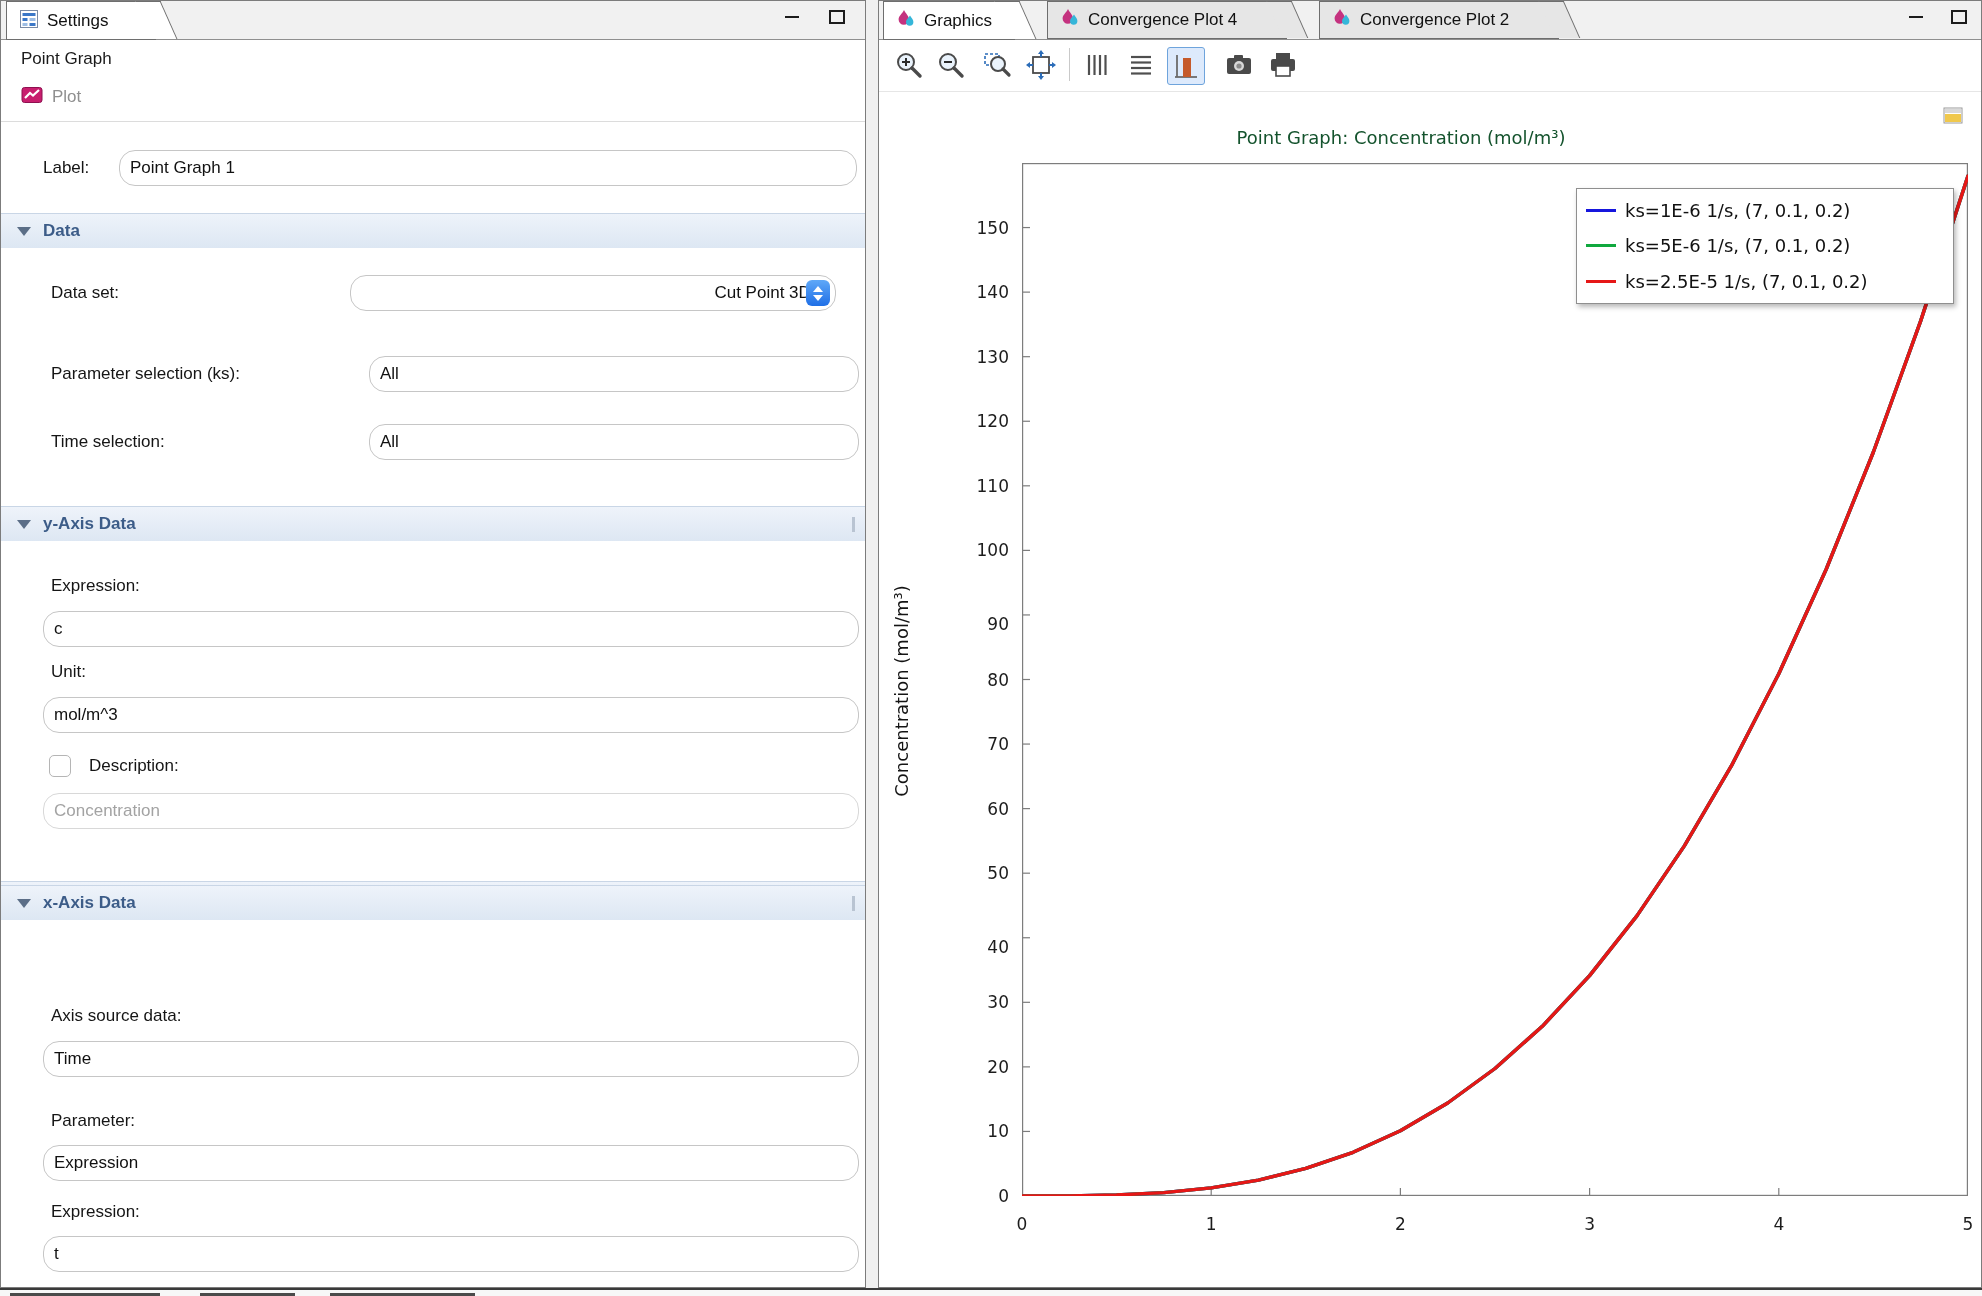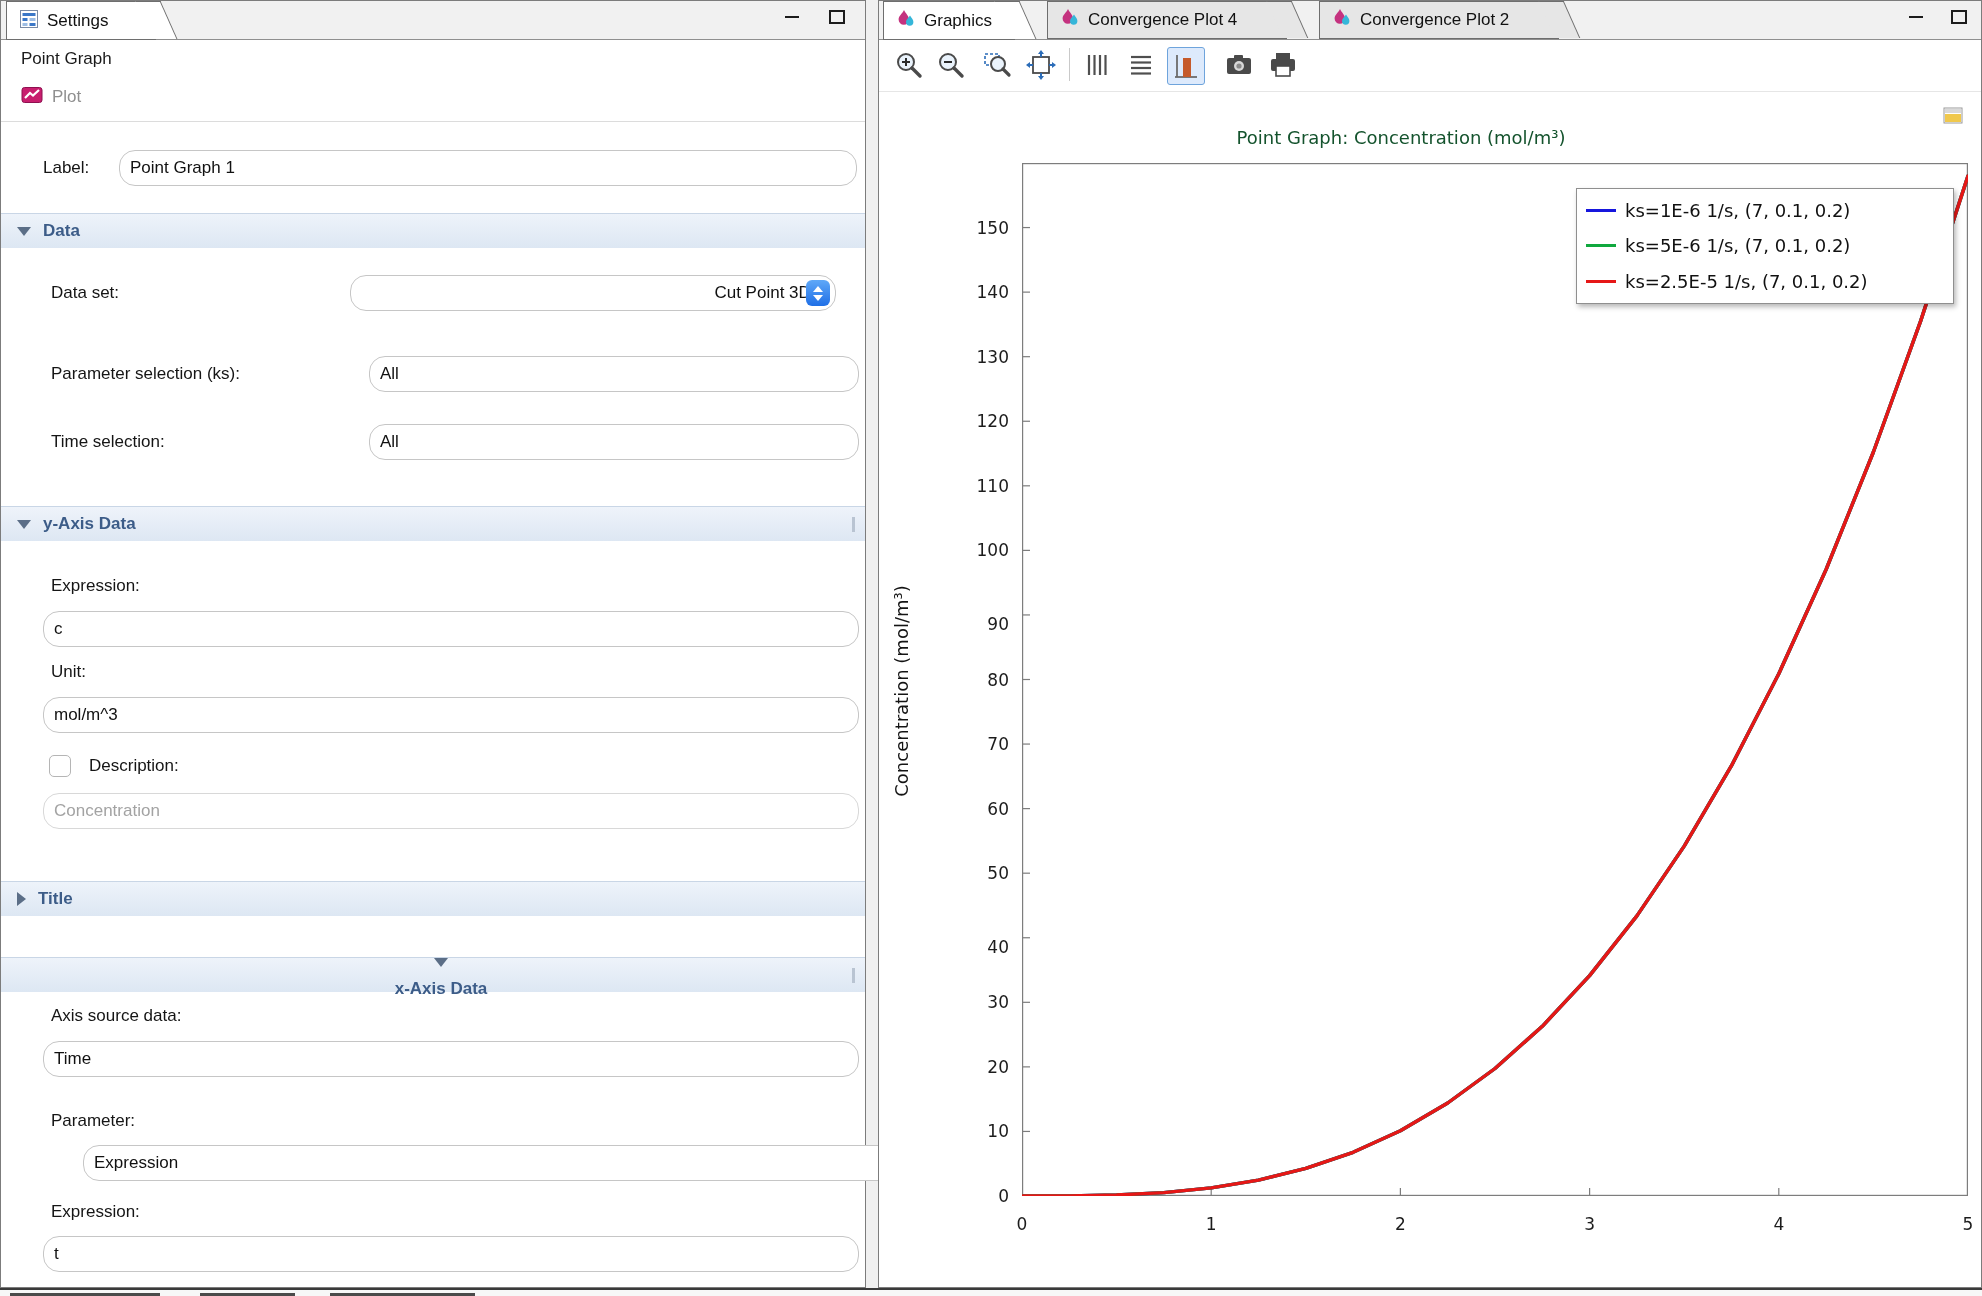--- a/index.html
+++ b/index.html
@@ -136,31 +136,31 @@
   <label class="flabel" style="left:88px;top:754px;">Description:</label>
   <div class="field disabled" style="left:42px;top:792px;width:816px;">
     <span>Concentration</span>
   </div>
 
   <div class="sect" style="top:880px;">
     <span class="tri right"></span>
     <span class="sect-label">Title</span>
   </div>
 
-  <div class="sect" style="top:956px;flex-direction:column;">
+  <div class="sect" style="top:884px;">
     <span class="tri down"></span>
     <span class="sect-label">x-Axis Data</span>
     <span class="sect-handle"></span>
   </div>
   <label class="flabel" style="left:50px;top:1004px;">Axis source data:</label>
   <div class="field" style="left:42px;top:1040px;width:816px;padding-left:10px;">
     <span>Time</span>
   </div>
   <label class="flabel" style="left:50px;top:1109px;">Parameter:</label>
-  <div class="field" style="left:42px;top:1144px;width:816px;margin-left:40px;">
+  <div class="field" style="left:42px;top:1144px;width:816px;">
     <span>Expression</span>
   </div>
   <label class="flabel" style="left:50px;top:1200px;">Expression:</label>
   <input class="tinput" style="left: 42px; top: 1235px; width: 816px;" value="t">
 </div>
 
 <div class="window" id="graphics-window" style="left:878px;top:0;width:1104px;height:1288px;">
   <div class="tabbar">
     <div class="tab active" style="left:4px;width:132px;">
       <span>

